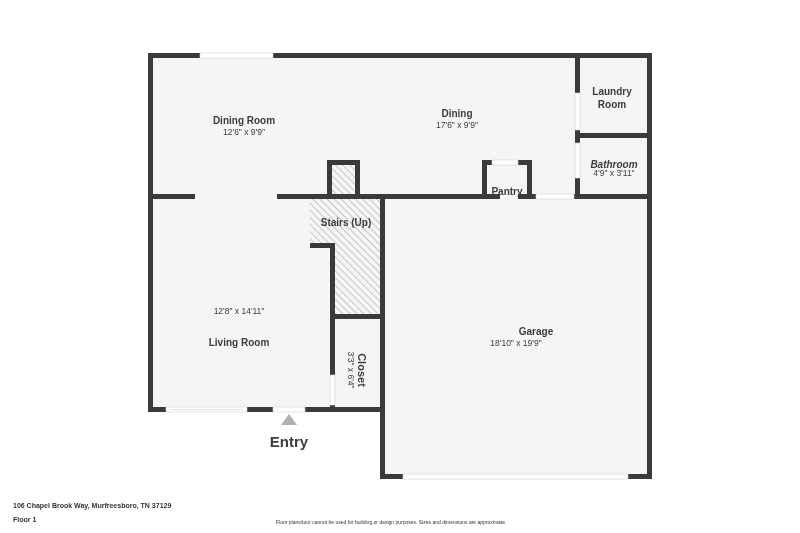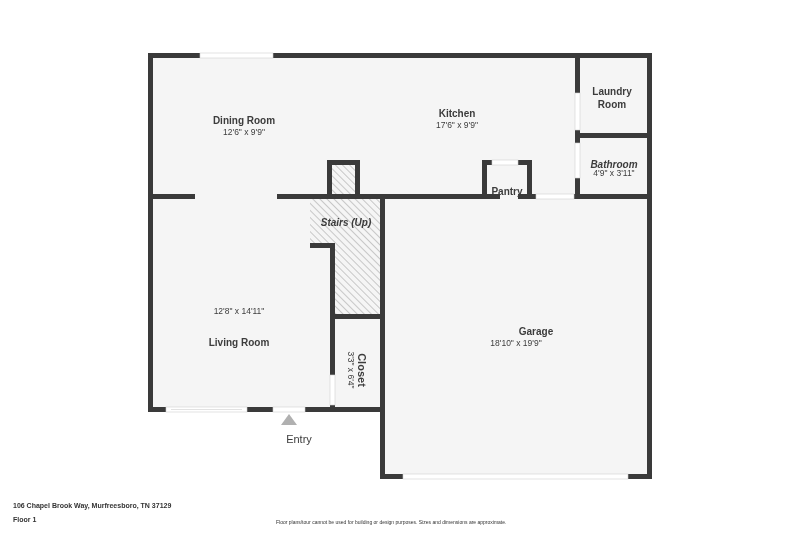--- a/index.html
+++ b/index.html
@@ -3,21 +3,21 @@
 <meta charset="utf-8">
 <style>
   html, body { margin:0; padding:0; background:#ffffff; }
   body { width:800px; height:533px; position:relative; overflow:hidden; font-family:"Liberation Sans", "DejaVu Sans", sans-serif; }
   .plan { position:absolute; left:0; top:0; width:800px; height:533px; }
   .room-label { position:absolute; text-align:center; color:#3c3c3c; font-weight:bold; font-size:10px; line-height:13px; transform:translateX(-50%); white-space:nowrap; }
   .room-dim { position:absolute; text-align:center; color:#3c3c3c; font-size:8.5px; transform:translateX(-50%); white-space:nowrap; }
   .footer-addr { position:absolute; left:13px; top:502px; font-size:7px; color:#333; font-weight:bold; }
   .footer-floor { position:absolute; left:13px; top:516px; font-size:7px; color:#333; font-weight:bold; }
   .footer-disclaimer { position:absolute; left:276px; top:519px; font-size:5px; color:#333; }
-  .entry-label { position:absolute; left:299px; top:433px; transform:translateX(-50%); font-size:11px; font-weight:normal; color:#3c3c3c; }
+  .entry-label { position:absolute; left:289px; top:433px; transform:translateX(-50%); font-size:15px; font-weight:bold; color:#3c3c3c; }
   .closet-label { position:absolute; left:357px; top:370px; transform:translate(-50%,-50%) rotate(90deg); text-align:center; color:#3c3c3c; white-space:nowrap; }
   .closet-label .n { font-size:11px; font-weight:bold; display:block; line-height:12px; }
   .closet-label .d { font-size:8.5px; display:block; }
 </style>
 </head>
 <body>
 
 <div class="plan">
   <svg width="800" height="533" viewBox="0 0 800 533" xmlns="http://www.w3.org/2000/svg">
     <defs>
@@ -96,34 +96,34 @@
       <rect x="575" y="143" width="5" height="35" fill="#ffffff" stroke="#cfcfcf" stroke-width="0.6"></rect>
     </g>
 
     <polygon points="289,414 281,425 297,425" fill="#b0b0b0"></polygon>
   </svg>
 
   
   <div class="room-label" style="left:244px;top:114px;">Dining Room</div>
   <div class="room-dim" style="left:244px;top:127px;">12'6" x 9'9"</div>
 
-  <div class="room-label" style="left:457px;top:107px;">Kitchen</div>
+  <div class="room-label" style="left:457px;top:107px;">Dining</div>
   <div class="room-dim" style="left:457px;top:120px;">17'6" x 9'9"</div>
 
   <div class="room-label" style="left:612px;top:85px;">
     <span>Laundry</span><br>
     <span>Room</span>
   </div>
 
   <div class="room-label" style="left:614px;top:158px;font-style:italic;">Bathroom</div>
   <div class="room-dim" style="left:614px;top:168px;">4'9" x 3'11"</div>
 
   <div class="room-label" style="left:507px;top:185px;">Pantry</div>
 
-  <div class="room-label" style="left:346px;top:216px;font-style:italic;">Stairs (Up)</div>
+  <div class="room-label" style="left:346px;top:216px;">Stairs (Up)</div>
 
   <div class="room-label" style="left:239px;top:293px;margin-top:43px;">Living Room</div>
   <div class="room-dim" style="left:239px;top:306px;">12'8" x 14'11"</div>
 
   <div class="closet-label">
     <span class="n">Closet</span>
     <span class="d">3'3" x 6'4"</span>
   </div>
 
   <div class="room-label" style="left:516px;top:325px;margin-left:20px;">Garage</div>

